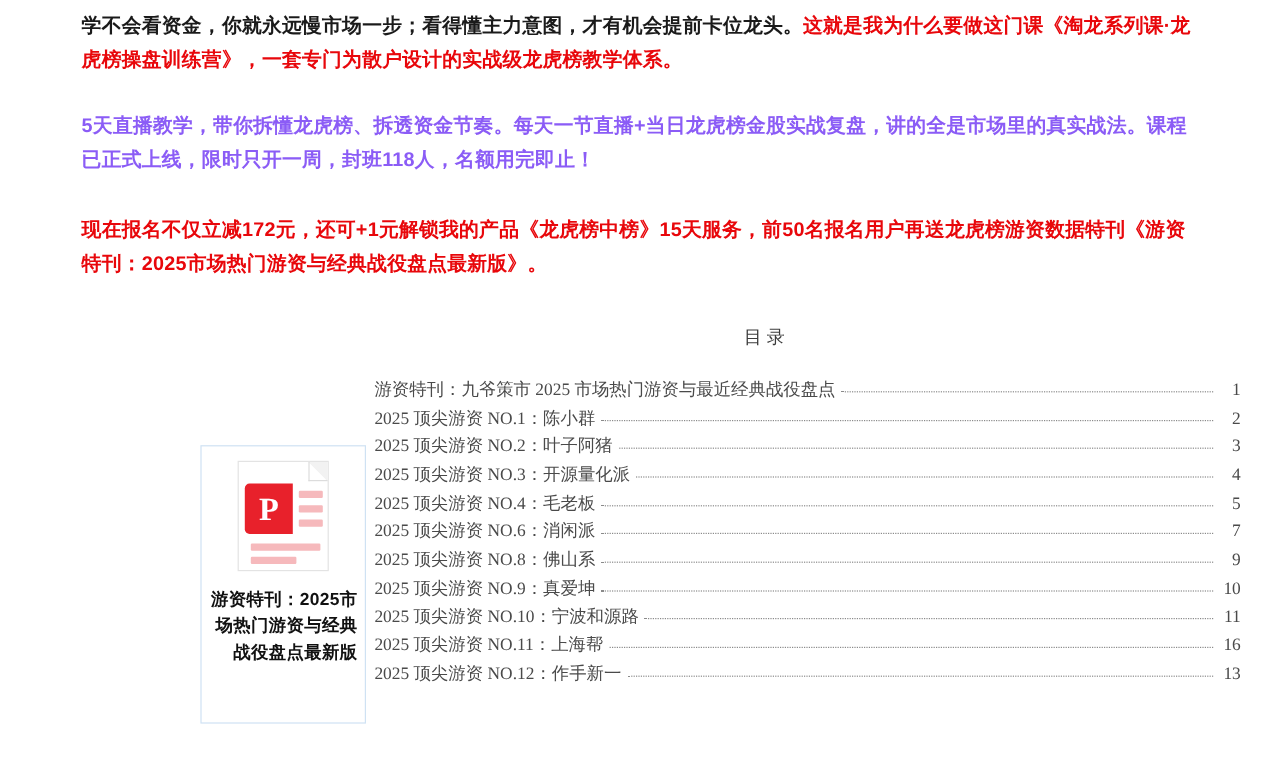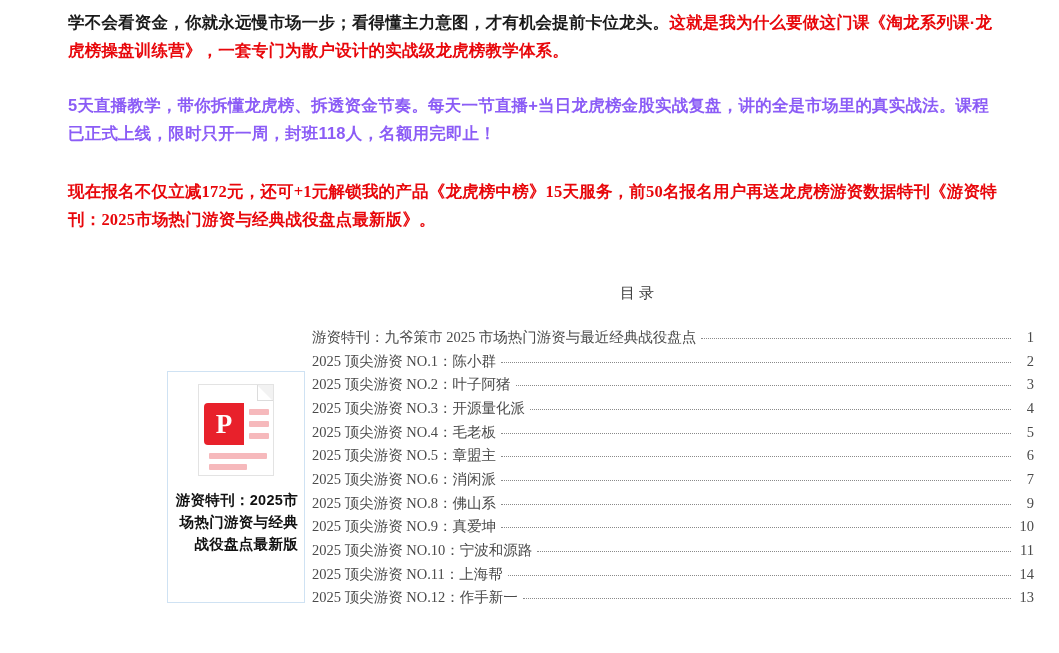--- a/index.html
+++ b/index.html
@@ -22,36 +22,36 @@
     padding: 8px 60px 0 68px;
   }
   .para {
     font-size: 16.5px;
     line-height: 1.72;
     font-weight: bold;
     margin: 0 0 0 0;
     letter-spacing: 0.2px;
   }
   .para.black { color: #8b5cf6; }
-  .para.red { color: #e8070b; font-family: Liberation Serif, serif; }
+  .para.red { color: #e8070b; }
   .mix-red { color: #e8070b; }
   .mix-black { color: #1a1a1a; text-align: right; }
   .spacer-sm { height: 26px; }
   .spacer-md { height: 30px; }
 
   
   .doc-block {
     position: relative;
     margin-top: 34px;
     height: 330px;
   }
   .toc-wrap {
     position: absolute;
     left: 176px;
-    top: 16px;
+    top: 4px;
     width: 790px;
   }
   .toc-title {
     text-align: center;
     font-family: "Liberation Serif", serif;
     font-size: 15px;
     color: #3b3b3b;
     letter-spacing: 4px;
     margin-bottom: 22px;
   }
@@ -204,25 +204,20 @@
           <span class="label">2025 顶尖游资 NO.3：开源量化派</span>
           <span class="dots"></span>
           <span class="pg">4</span>
         </li>
         <li class="toc-row">
           <span class="label">2025 顶尖游资 NO.4：毛老板</span>
           <span class="dots"></span>
           <span class="pg">5</span>
         </li>
         <li class="toc-row">
-          <span class="label">2025 顶尖游资 NO.5：章盟主</span>
-          <span class="dots"></span>
-          <span class="pg">6</span>
-        </li>
-        <li class="toc-row">
           <span class="label">2025 顶尖游资 NO.6：消闲派</span>
           <span class="dots"></span>
           <span class="pg">7</span>
         </li>
         <li class="toc-row">
           <span class="label">2025 顶尖游资 NO.8：佛山系</span>
           <span class="dots"></span>
           <span class="pg">9</span>
         </li>
         <li class="toc-row">
@@ -231,21 +226,21 @@
           <span class="pg">10</span>
         </li>
         <li class="toc-row">
           <span class="label">2025 顶尖游资 NO.10：宁波和源路</span>
           <span class="dots"></span>
           <span class="pg">11</span>
         </li>
         <li class="toc-row">
           <span class="label">2025 顶尖游资 NO.11：上海帮</span>
           <span class="dots"></span>
-          <span class="pg">14</span>
+          <span class="pg">16</span>
         </li>
         <li class="toc-row">
           <span class="label">2025 顶尖游资 NO.12：作手新一</span>
           <span class="dots"></span>
           <span class="pg">13</span>
         </li>
       </ul>
     </div>
 
     <div class="thumb-card">

